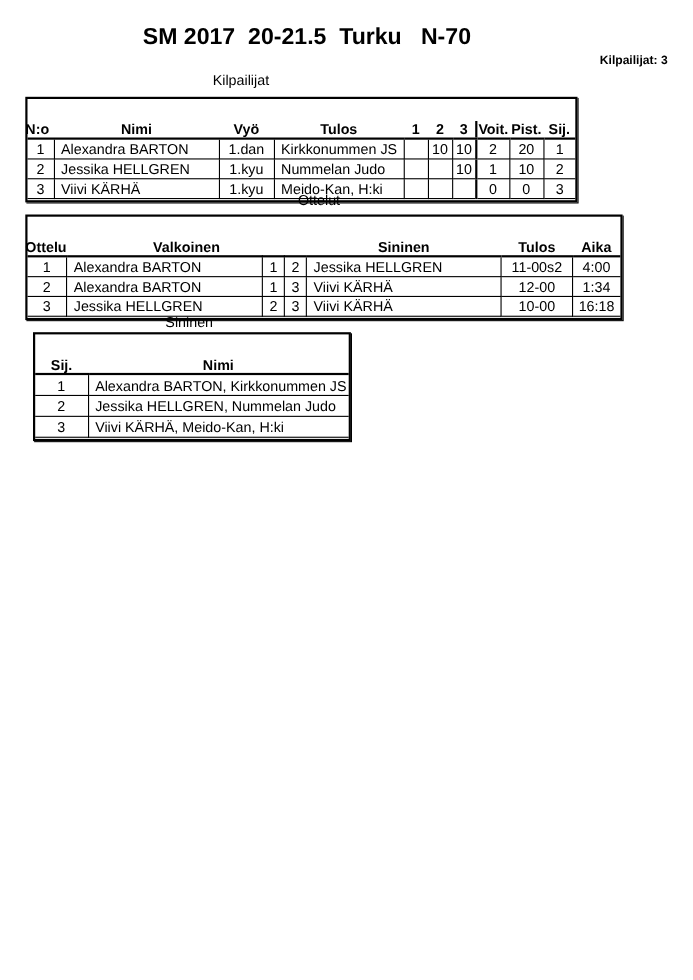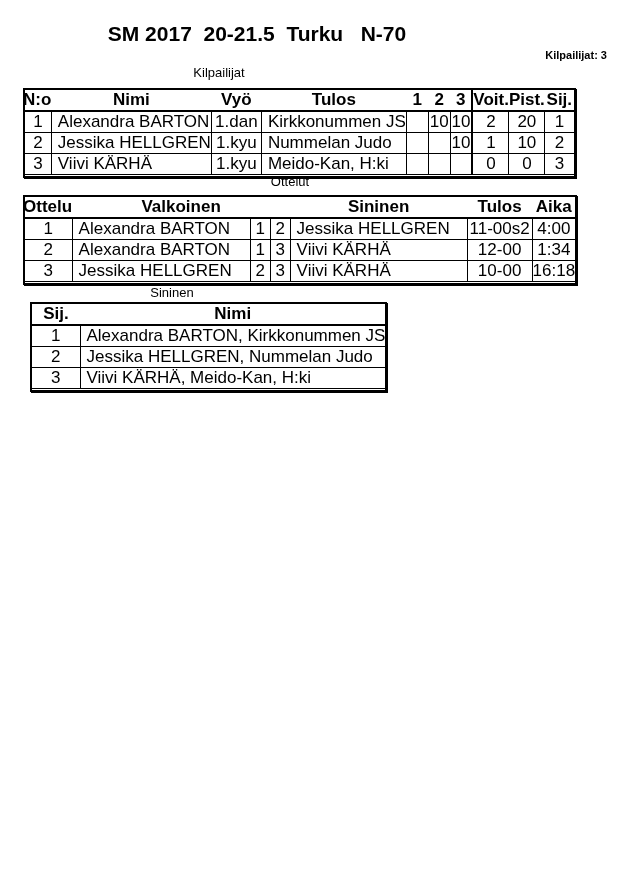--- a/index.html
+++ b/index.html
@@ -10,20 +10,21 @@
     background: #ffffff;
     color: #000;
     font-family: "Liberation Sans", "DejaVu Sans", sans-serif;
     overflow: hidden;
   }
   .main-title {
     position: absolute; top: 22px; left: 0; width: 514px;
     text-align: center;
     font-size: 21px; font-weight: bold;
     white-space: pre;
+    padding-left: 22px;
   }
   .count-label {
     position: absolute; top: 49px; right: 23px;
     font-size: 11px; font-weight: bold;
   }
   .section-heading {
     position: absolute;
     transform: translateX(-50%);
     font-size: 13px; font-weight: normal;
     white-space: nowrap;
@@ -39,21 +40,22 @@
     padding: 0 0 1px 0;
     background: #fff;
   }
   #t-competitors { left: 23px; top: 88px;  }
   #t-matches     { left: 23px; top: 195px; }
   #t-results     { left: 30px; top: 302px; }
 
   table {
     border-collapse: collapse;
     table-layout: fixed;
-    font-size: 17px;
+    font-size: 13px;
+    margin-top: 20px;
   }
   th {
     font-weight: bold;
     border: none;
     border-bottom: 2px solid #000;
     height: 15px;
     vertical-align: middle;
     text-align: center;
     white-space: nowrap;
     overflow: visible;

